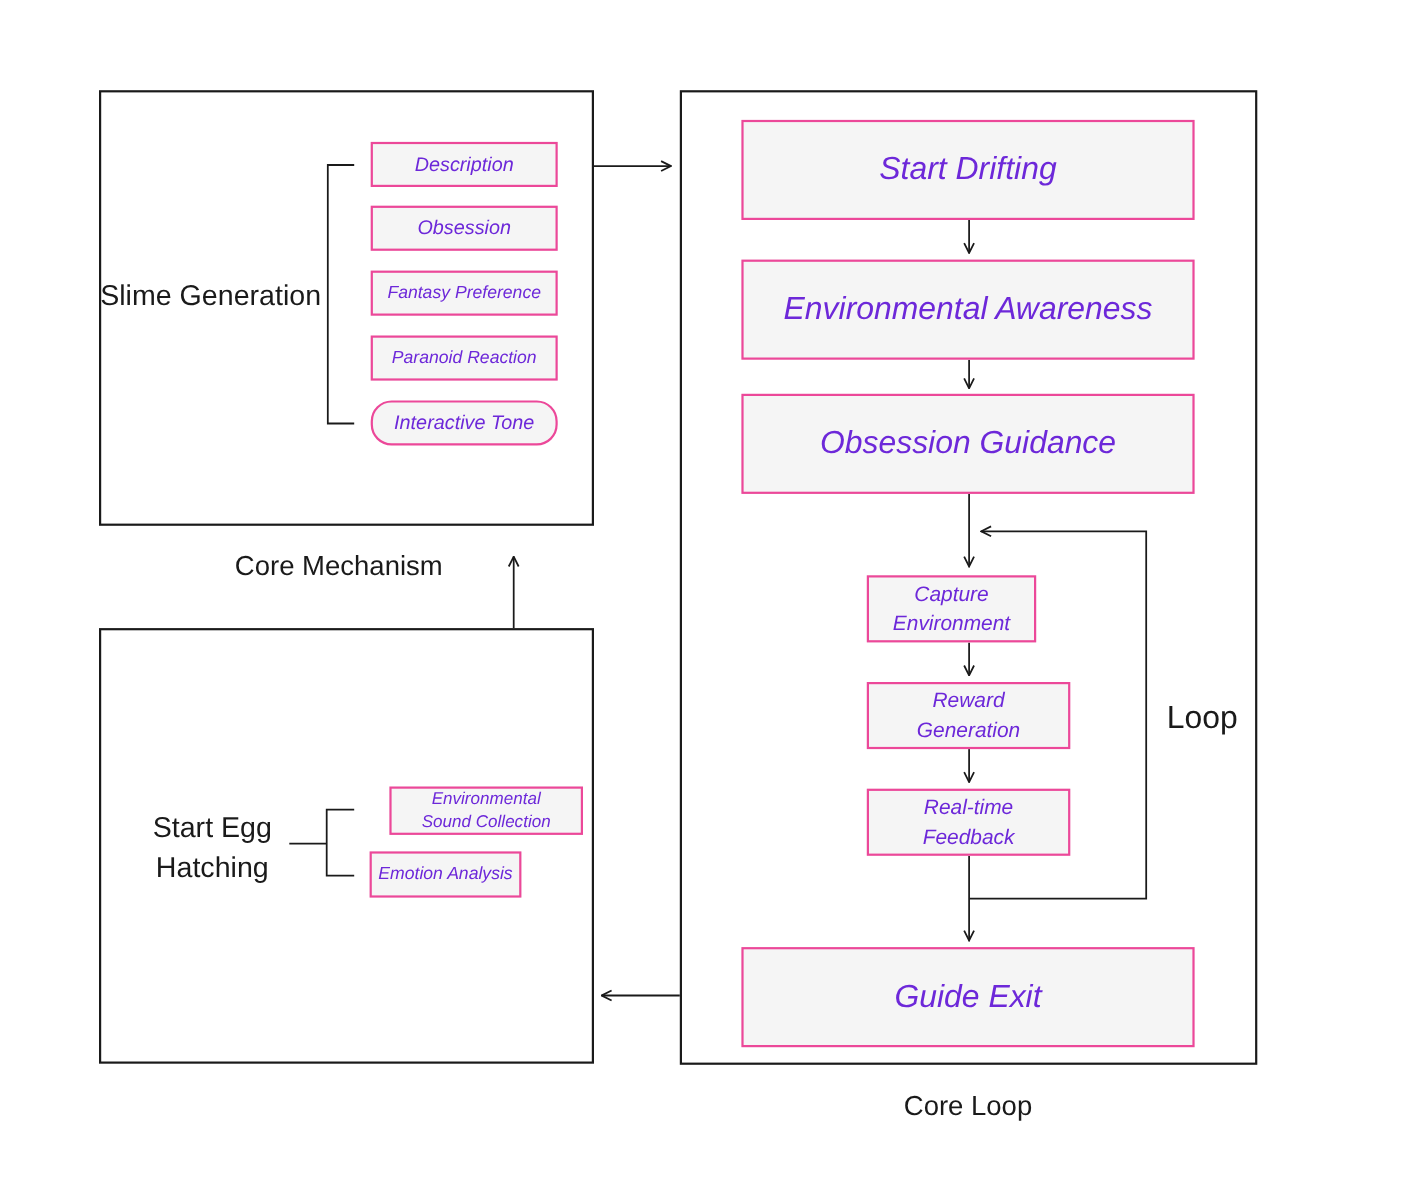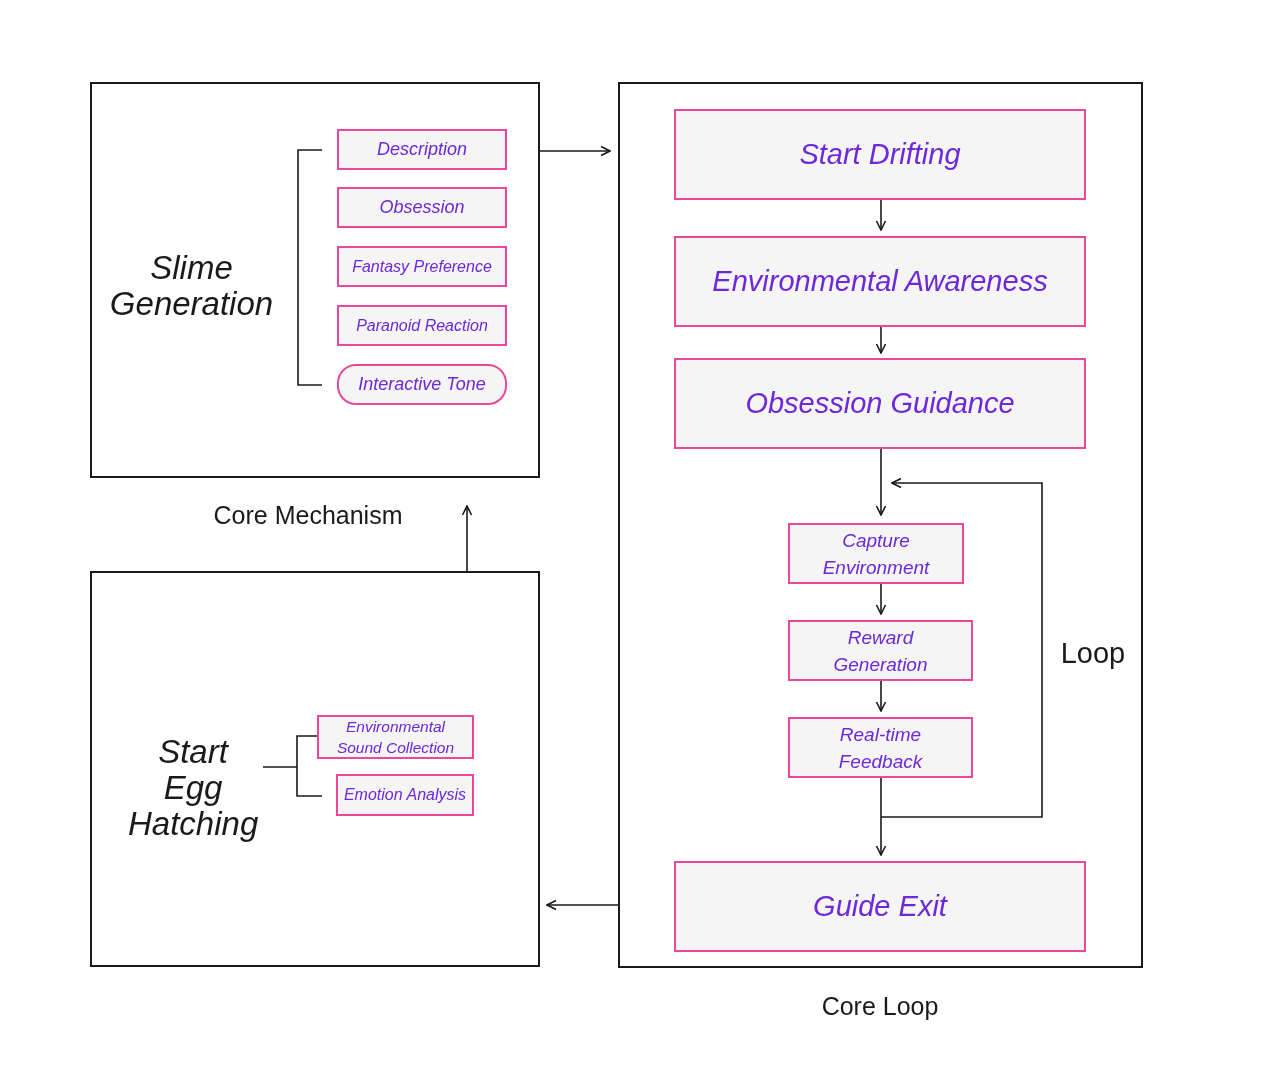--- a/index.html
+++ b/index.html
@@ -36,21 +36,21 @@
   .node-sm  { font-size: 18px; }
   .node-xs  { font-size: 16px; }
   .node-aux { font-size: 15.5px; line-height: 21px; }
   .label {
     position: absolute;
     text-align: center;
     white-space: pre-line;
     color: #1a1a1a;
   }
   .label-section { font-size: 25px; }
-  .label-group   { font-size: 33px; line-height: 36px; font-style: italic; }
+  .label-group   { font-size: 26px; line-height: 36px; }
   .label-loop    { font-size: 29px; }
   svg.wires {
     position: absolute;
     left: 0; top: 0;
     pointer-events: none;
   }
 </style>
 </head>
 <body>
 
@@ -96,30 +96,30 @@
   <div class="node node-sm" style="left:337px; top:187px; width:170px; height:41px;">Obsession</div>
   <div class="node node-xs" style="left:337px; top:246px; width:170px; height:41px;">Fantasy Preference</div>
   <div class="node node-xs" style="left:337px; top:305px; width:170px; height:41px;">Paranoid Reaction</div>
   <div class="node node-sm" style="left:337px; top:364px; width:170px; height:41px;border-radius:19px;">Interactive Tone</div>
 
   <div class="label label-section" style="left:198px; top:501px; width:220px;">Core Mechanism</div>
 
   <div class="label label-group" style="left:128px; top:734px; width:130px;">Start Egg
 Hatching</div>
 
-  <div class="node node-aux" style="left:317px; top:715px; width:157px; height:44px;">Environmental
+  <div class="node node-aux" style="left:354px; top:715px; width:176px; height:44px;">Environmental
 Sound Collection</div>
   <div class="node node-xs" style="left:336px; top:774px; width:138px; height:42px;">Emotion Analysis</div>
 
 
   <div class="node node-lg" style="left:674px; top:109px; width:412px; height:91px;">Start Drifting</div>
   <div class="node node-lg" style="left:674px; top:236px; width:412px; height:91px;">Environmental Awareness</div>
   <div class="node node-lg" style="left:674px; top:358px; width:412px; height:91px;">Obsession Guidance</div>
 
-  <div class="node node-md" style="left:788px; top:523px; width:176px; height:61px;">Capture
+  <div class="node node-md" style="left:788px; top:523px; width:154px; height:61px;">Capture
 Environment</div>
   <div class="node node-md" style="left:788px; top:620px; width:185px; height:61px;">Reward
 Generation</div>
   <div class="node node-md" style="left:788px; top:717px; width:185px; height:61px;">Real-time
 Feedback</div>
 
   <div class="label label-loop" style="left:1047px; top:637px; width:92px;">Loop</div>
 
   <div class="node node-lg" style="left:674px; top:861px; width:412px; height:91px;">Guide Exit</div>
 

